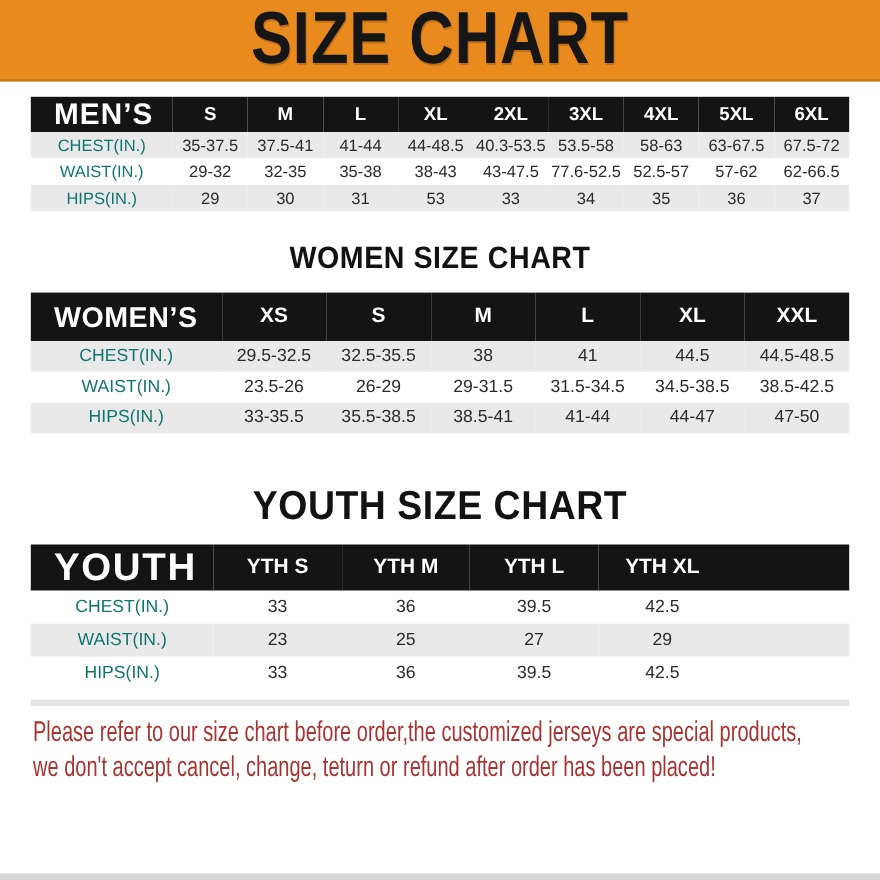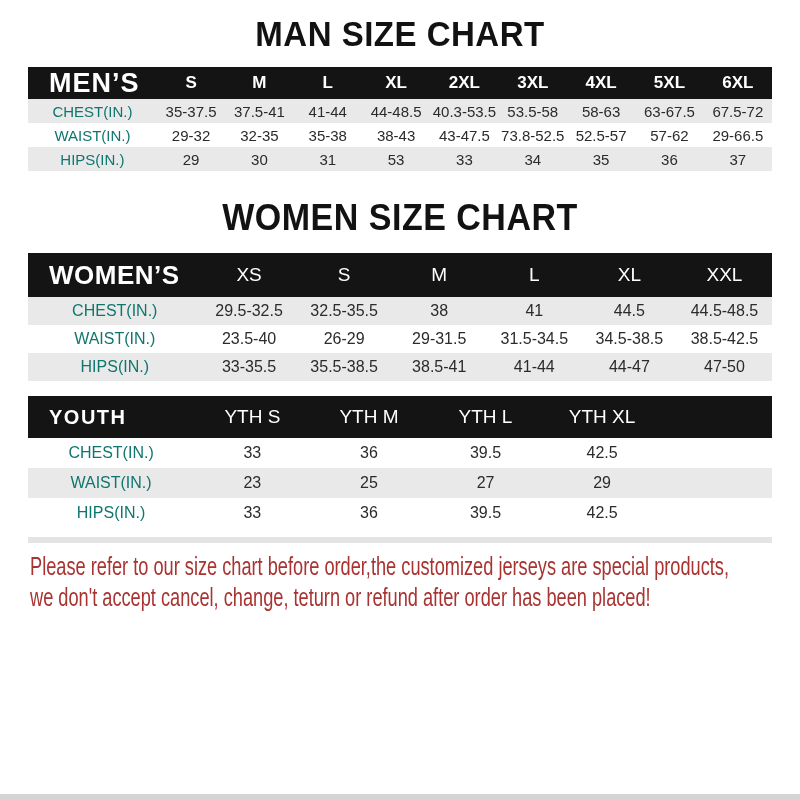--- a/index.html
+++ b/index.html
@@ -20,41 +20,41 @@
     font-size:62px; font-weight:bold; color:#161616;
     letter-spacing:1px; line-height:1;
     transform:scale(0.9,1.08); transform-origin:center;
     text-shadow:1px 1px 0 rgba(120,60,0,0.35);
   }
 
   
   .sec-title { text-align:center; font-weight:bold; color:#121212; }
   .sec-title span { display:inline-block; transform:scaleY(1.08); letter-spacing:0.5px; line-height:1; }
   .man-title   { margin-top:15px; font-size:33px; }
-  .women-title { margin-top:27px; font-size:34px; }
+  .women-title { margin-top:27px; font-size:26px; }
   .youth-title { margin-top:47px; font-size:34px; }
 
   
   .size-table {
     width:744px; margin:14px auto 0;
     border-collapse:separate; border-spacing:0;
     table-layout:fixed; text-align:center;
   }
   .women-tbl, .youth-tbl { margin-top:16px; }
   .youth-tbl { margin-top:15px; }
 
-  thead th { background:var(--header-bg,#141414); color:#ffffff; font-weight:normal; padding:0; }
+  thead th { background:var(--header-bg,#141414); color:#ffffff; font-weight:bold; padding:0; }
   .men-tbl   thead th { height:32px; font-size:17px; font-weight:600; }
   .women-tbl thead th { height:44px; font-size:19px; }
   .youth-tbl thead th { height:42px; font-size:19px; }
 
   th.lbl { text-align:left; padding-left:21px; font-weight:bold; }
   .men-tbl   th.lbl { font-size:27px; width:14.5%; letter-spacing:1px; }
   .women-tbl th.lbl { font-size:26px; width:20.5%; letter-spacing:0.5px; }
-  .youth-tbl th.lbl { font-size:20px; width:19.5%; letter-spacing:1.5px; }
+  .youth-tbl th.lbl { font-size:35px; width:19.5%; letter-spacing:1.5px; }
   .youth-tbl .spacer { width:15%; }
 
   tbody td { padding:0; color:#2b2b2b; background:#ffffff; }
   .men-tbl   tbody td { height:24px; font-size:15px; }
   .women-tbl tbody td { height:28px; font-size:16px; }
   .youth-tbl tbody td { height:30px; font-size:16px; }
   tbody tr.alt td { background:var(--row-alt-bg,#E9E9E9); }
   td.rlbl { color:#0f766e; }
 
   
@@ -65,24 +65,24 @@
     font-size:26px; line-height:31px; font-weight:normal;
     transform:scale(0.70,1.0); transform-origin:left center;
   }
   .bottom-strip { position:absolute; left:0; bottom:0; width:800px; height:6px; background:#D5D5D5; }
 </style>
 </head>
 <body>
 
 <div class="page">
 
-
-  <div class="sec-title man-title">
-    <span>MAN SIZE CHART</span>
-  </div>
+  <div class="banner">
+    <div class="banner-title">SIZE CHART</div>
+  </div>
+
   <table class="size-table men-tbl">
       <thead>
         <tr>
           <th class="lbl">MEN’S</th>
           <th>S</th>
           <th>M</th>
           <th>L</th>
           <th>XL</th>
           <th>2XL</th>
           <th>3XL</th>
@@ -104,24 +104,24 @@
           <td>63-67.5</td>
           <td>67.5-72</td>
         </tr>
         <tr>
           <td class="rlbl">WAIST(IN.)</td>
           <td>29-32</td>
           <td>32-35</td>
           <td>35-38</td>
           <td>38-43</td>
           <td>43-47.5</td>
-          <td>73.8-52.5</td>
+          <td>77.6-52.5</td>
           <td>52.5-57</td>
           <td>57-62</td>
-          <td>29-66.5</td>
+          <td>62-66.5</td>
         </tr>
         <tr class="alt">
           <td class="rlbl">HIPS(IN.)</td>
           <td>29</td>
           <td>30</td>
           <td>31</td>
           <td>53</td>
           <td>33</td>
           <td>34</td>
           <td>35</td>
@@ -151,39 +151,42 @@
           <td class="rlbl">CHEST(IN.)</td>
           <td>29.5-32.5</td>
           <td>32.5-35.5</td>
           <td>38</td>
           <td>41</td>
           <td>44.5</td>
           <td>44.5-48.5</td>
         </tr>
         <tr>
           <td class="rlbl">WAIST(IN.)</td>
-          <td>23.5-40</td>
+          <td>23.5-26</td>
           <td>26-29</td>
           <td>29-31.5</td>
           <td>31.5-34.5</td>
           <td>34.5-38.5</td>
           <td>38.5-42.5</td>
         </tr>
         <tr class="alt">
           <td class="rlbl">HIPS(IN.)</td>
           <td>33-35.5</td>
           <td>35.5-38.5</td>
           <td>38.5-41</td>
           <td>41-44</td>
           <td>44-47</td>
           <td>47-50</td>
         </tr>
       </tbody>
     </table>
 
+  <div class="sec-title youth-title">
+    <span>YOUTH SIZE CHART</span>
+  </div>
   <table class="size-table youth-tbl">
       <thead>
         <tr>
           <th class="lbl">YOUTH</th>
           <th>YTH S</th>
           <th>YTH M</th>
           <th>YTH L</th>
           <th>YTH XL</th>
           <th class="spacer"></th>
         </tr>

